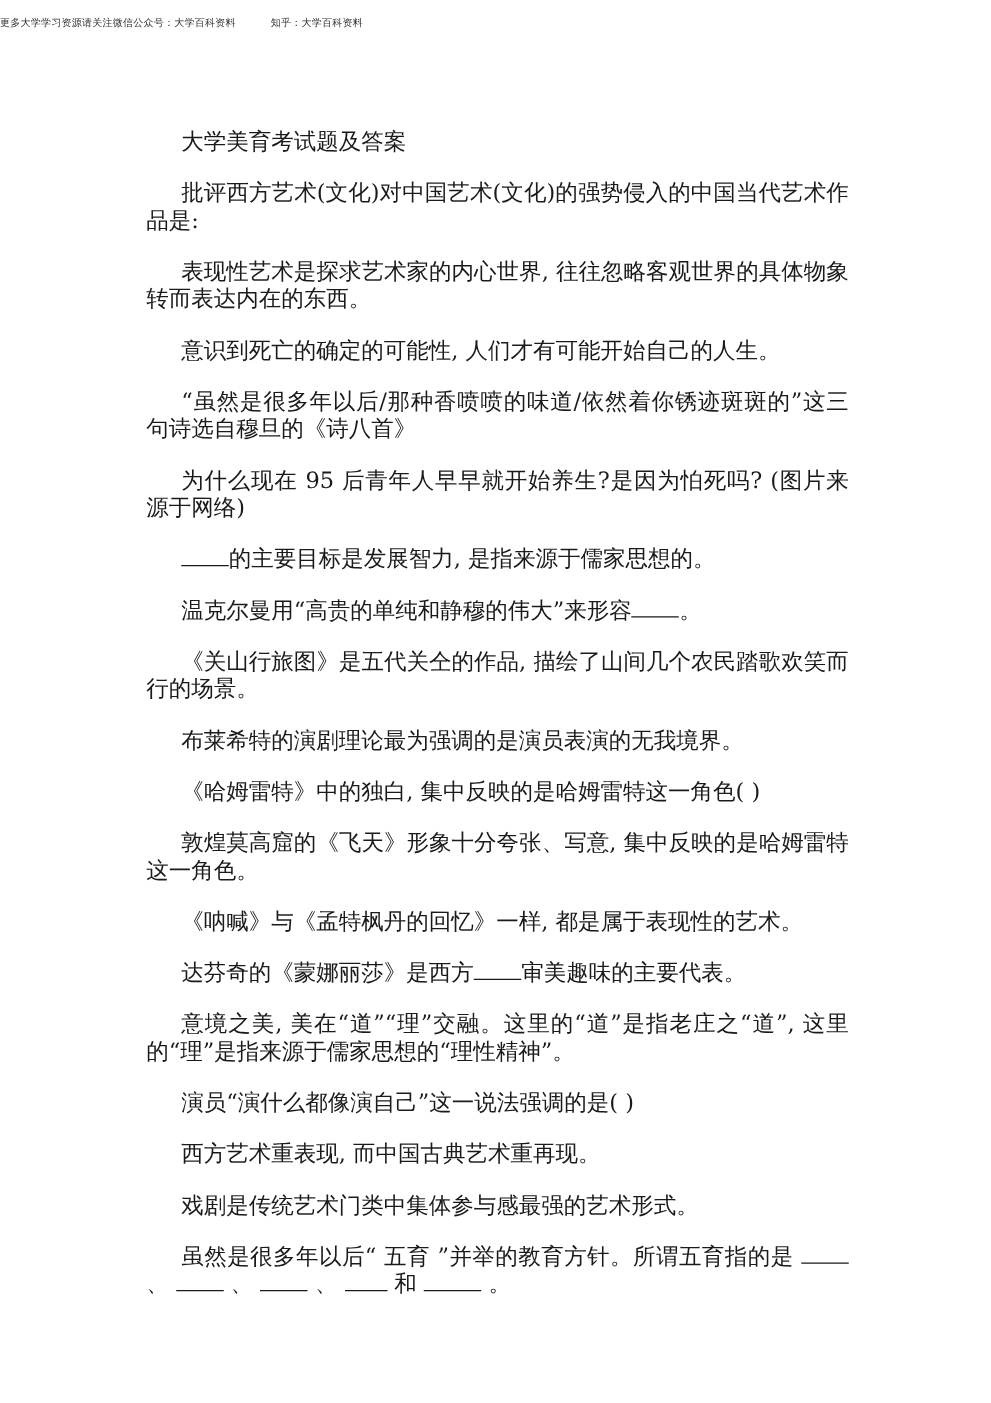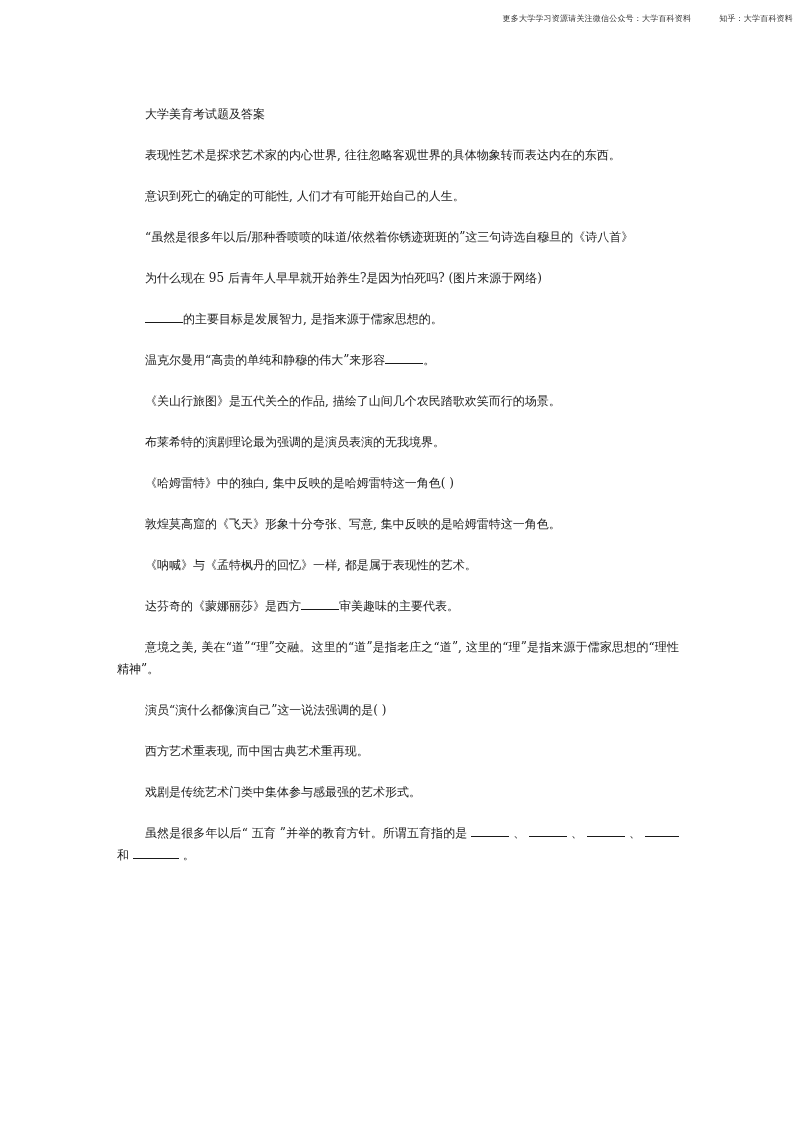--- a/index.html
+++ b/index.html
@@ -13,37 +13,37 @@
     position: relative;
     overflow: hidden;
     font-family: "DejaVu Serif", "Liberation Serif", serif;
     color: #1a1a1a;
   }
   .page-header {
     position: absolute;
     top: 13px;
     left: 0;
     width: 793px;
-    text-align: right;
+    text-align: left;
     font-size: 8px;
     color: #333;
     letter-spacing: 0.2px;
   }
   .page-header .sep {
     display: inline-block;
     width: 28px;
   }
   .content {
     position: absolute;
     left: 117px;
     top: 103px;
     width: 562px;
   }
   .para {
-    font-size: 12px;
+    font-size: 18px;
     line-height: 22px;
     text-indent: 28px;
     margin: 0;
     text-align: justify;
     word-break: break-all;
   }
   .title { margin-bottom: 19px; }
   .gap { margin-bottom: 19px; }
   .blank {
     display: inline-block;
@@ -58,20 +58,21 @@
 </head>
 <body>
 
 <div class="page-header">
   <span>更多大学学习资源请关注微信公众号：大学百科资料</span><span class="sep"></span><span>知乎：大学百科资料</span>
 </div>
 
 <div class="content">
   <p class="para title">大学美育考试题及答案</p>
 
+  <p class="para gap">批评西方艺术(文化)对中国艺术(文化)的强势侵入的中国当代艺术作品是:</p>
   <p class="para gap">表现性艺术是探求艺术家的内心世界, 往往忽略客观世界的具体物象转而表达内在的东西。</p>
   <p class="para gap">意识到死亡的确定的可能性, 人们才有可能开始自己的人生。</p>
   <p class="para gap">“虽然是很多年以后/那种香喷喷的味道/依然着你锈迹斑斑的”这三句诗选自穆旦的《诗八首》</p>
   <p class="para gap">为什么现在 95 后青年人早早就开始养生?是因为怕死吗? (图片来源于网络)</p>
 
   <p class="para gap"><span class="blank b6"></span><span>的主要目标是发展智力, 是指来源于儒家思想的。</span></p>
 
   <p class="para gap"><span>温克尔曼用“高贵的单纯和静穆的伟大”来形容</span><span class="blank b6"></span><span>。</span></p>
 
   <p class="para gap">《关山行旅图》是五代关仝的作品, 描绘了山间几个农民踏歌欢笑而行的场景。</p>

